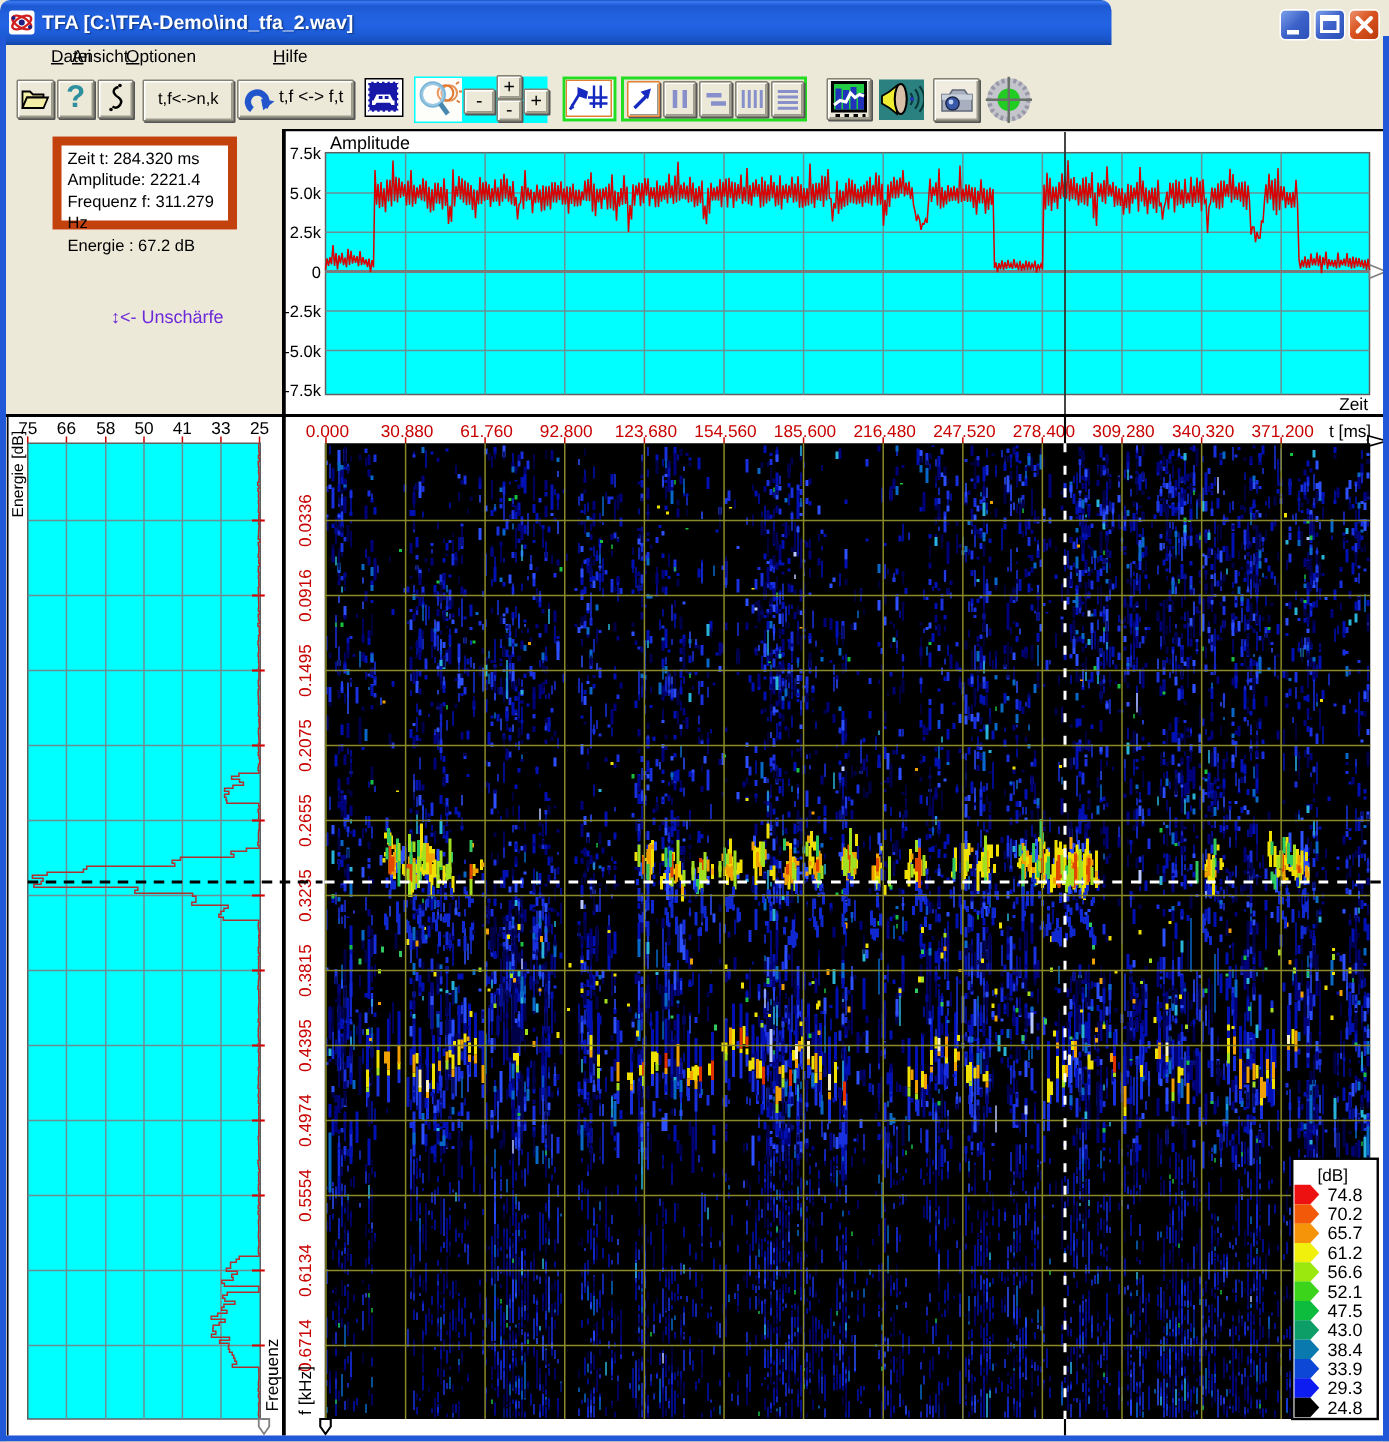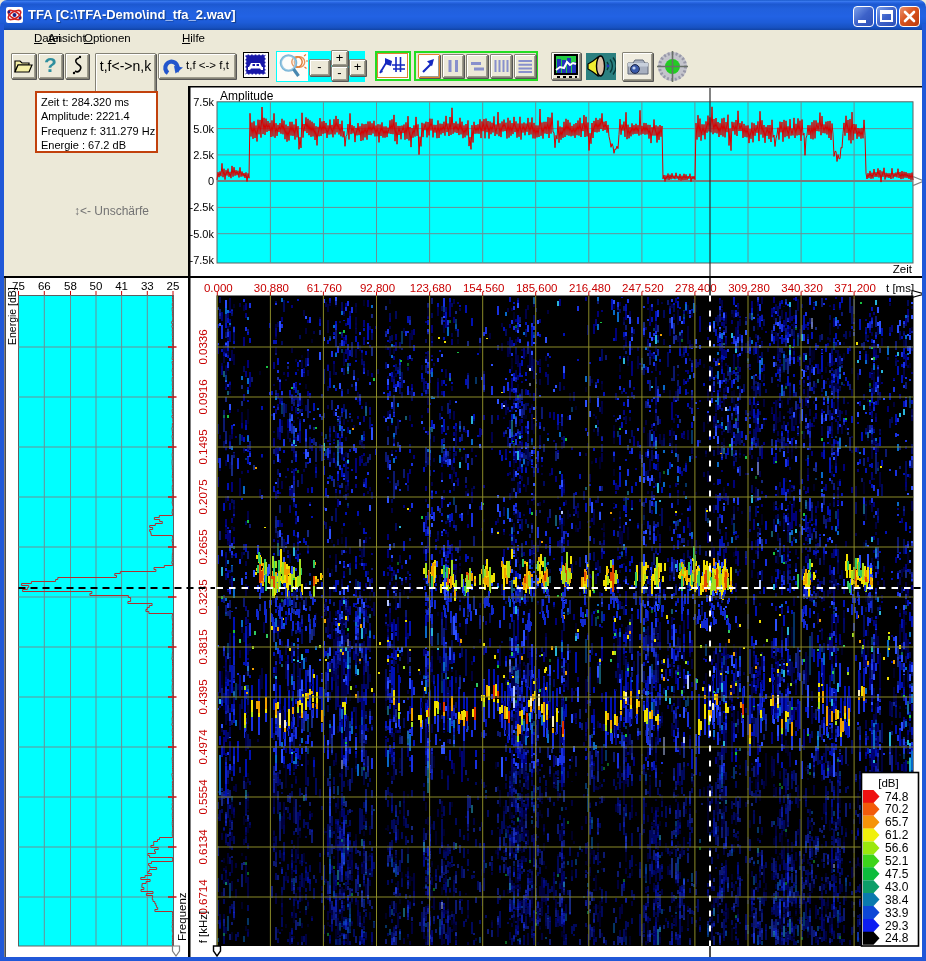--- a/index.html
+++ b/index.html
@@ -1,16 +1,16 @@
 <!DOCTYPE html>
 <html><head><meta charset="utf-8"><style>
 html,body{margin:0;padding:0;background:#fff;}
 *{box-sizing:border-box;}
 #win{position:relative;width:926px;height:961px;background:#ece9d8;font-family:"Liberation Sans",sans-serif;overflow:hidden;}
-#titlebar{position:absolute;left:0;top:0;width:926px;height:30px;
+#titlebar{position:absolute;left:0;top:0;width:741px;height:30px;
  background:linear-gradient(180deg,#1453c4 0%,#3c7cf0 4%,#2a67e4 8%,#1c58d0 14%,#2160dd 30%,#2262e4 55%,#1d5cd8 75%,#1751c0 92%,#1143a5 100%);
  border-radius:7px 7px 0 0;}
 #titlebar .ttl{position:absolute;left:28px;top:7px;color:#fff;font-size:13px;font-weight:bold;text-shadow:1px 1px 1px #103a83;}
 #appicon{position:absolute;left:6px;top:7px;width:17px;height:16px;background:#fff;border-radius:2px;}
 .tbtn{position:absolute;top:6px;width:21px;height:21px;border-radius:4px;border:1px solid #fff;
  background:linear-gradient(135deg,#7da1ea 0%,#3d62c9 50%,#2b50b8 100%);color:#fff;}
 .tbtn.close{background:linear-gradient(135deg,#eb9270 0%,#d9541f 45%,#bc3a0c 100%);}
 #menubar{position:absolute;left:0;top:30px;width:926px;height:18px;background:#ece9d8;font-size:11.5px;color:#000;}
 #menubar span{position:absolute;top:2px;}
 #menubar u{text-decoration:underline;}
@@ -69,21 +69,21 @@
   </div>
 
   <div class="btn" style="left:65px;top:5px;width:24px;height:26px;">
    <svg width="22" height="24" viewBox="0 0 22 24">
     <path d="M13 4 q-4 1 -3 4 q1 2 3 3 q3 2 1 5 q-2 3 -5 1" fill="none" stroke="#000" stroke-width="1.6"></path>
     <circle cx="14" cy="3" r="1.2" fill="#000"></circle>
           <circle cx="8" cy="19" r="1.2" fill="#000"></circle>
    </svg>
   </div>
 
-  <div class="btn" style="left:95px;top:5px;width:61px;height:40px;font-size:14px;text-align:center;line-height:24px;">t,f&lt;-&gt;n,k</div>
+  <div class="btn" style="left:95px;top:5px;width:61px;height:28px;font-size:11px;text-align:center;line-height:24px;">t,f&lt;-&gt;n,k</div>
 
   <div class="btn" style="left:158px;top:5px;width:78px;height:26px;font-size:11.5px;">
    <svg width="22" height="22" viewBox="0 0 22 22" style="position:absolute;left:3px;top:2px;">
     <path d="M6 17 a6.2 6.2 0 1 1 8.5 -1.5" fill="none" stroke="#2255cc" stroke-width="4.2"></path>
     <path d="M12 10 l9 1.5 l-7.5 6 z" fill="#2255cc"></path>
    </svg>
    <span style="position:absolute;left:27px;top:5px;">t,f &lt;-&gt; f,t</span>
   </div>
 
   <div class="flat" style="left:243px;top:4px;width:26px;height:26px;background:#fff;border:1.5px solid #000;">
@@ -185,24 +185,24 @@
   <div class="flat" style="left:657px;top:3px;width:31px;height:31px;">
    <svg width="31" height="31" viewBox="0 0 31 31">
     <circle cx="15.5" cy="15.5" r="14.5" fill="#c4c4cc"></circle>
     <circle cx="15.5" cy="15.5" r="13" fill="none" stroke="#9898a8" stroke-width="3" stroke-dasharray="2 2"></circle>
     <circle cx="15.5" cy="15.5" r="7.5" fill="#22cc22"></circle>
     <path d="M15.5 0 V31 M0 15.5 H31" stroke="#687068" stroke-width="1.6"></path>
    </svg>
   </div>
  </div>
 
- <div style="position:absolute;left:35px;top:91px;width:123px;height:62px;background:#fff;border:2px solid #c2410c;font-size:11px;line-height:14.4px;padding:2px 0 0 4px;">
+ <div style="position:absolute;left:35px;top:91px;width:123px;height:62px;background:#fff;border:6px solid #c2410c;font-size:11px;line-height:14.4px;padding:2px 0 0 4px;">
   Zeit t: 284.320 ms<br>Amplitude: 2221.4<br>Frequenz f: 311.279 Hz<br>Energie : 67.2 dB
  </div>
- <div style="position:absolute;left:74px;top:204px;color:#737373;font-size:12px;">↕&lt;- Unschärfe</div>
+ <div style="position:absolute;left:74px;top:204px;color:#6d28d9;font-size:12px;">↕&lt;- Unschärfe</div>
 
  <svg id="mainsvg" width="926" height="961" viewBox="0 0 926 961" font-family="Liberation Sans">
 <rect x="190.0" y="86.0" width="732.0" height="871.0" fill="#ffffff"></rect>
 <rect x="4.0" y="278.0" width="184.0" height="679.0" fill="#ffffff"></rect>
 <rect x="4.5" y="278.0" width="1.2" height="679.0" fill="#000000"></rect>
 <rect x="188.0" y="86.0" width="2.5" height="871.0" fill="#000000"></rect>
 <rect x="4.0" y="276.0" width="918.0" height="2.0" fill="#000000"></rect>
 <rect x="190.0" y="86.0" width="732.0" height="1.5" fill="#000000"></rect>
 <text x="220.0" y="99.5" fill="#000" font-size="12">Amplitude</text>
 <rect x="217.0" y="101.8" width="696.0" height="161.2" fill="#00ffff" stroke="#606060" stroke-width="1"></rect>

